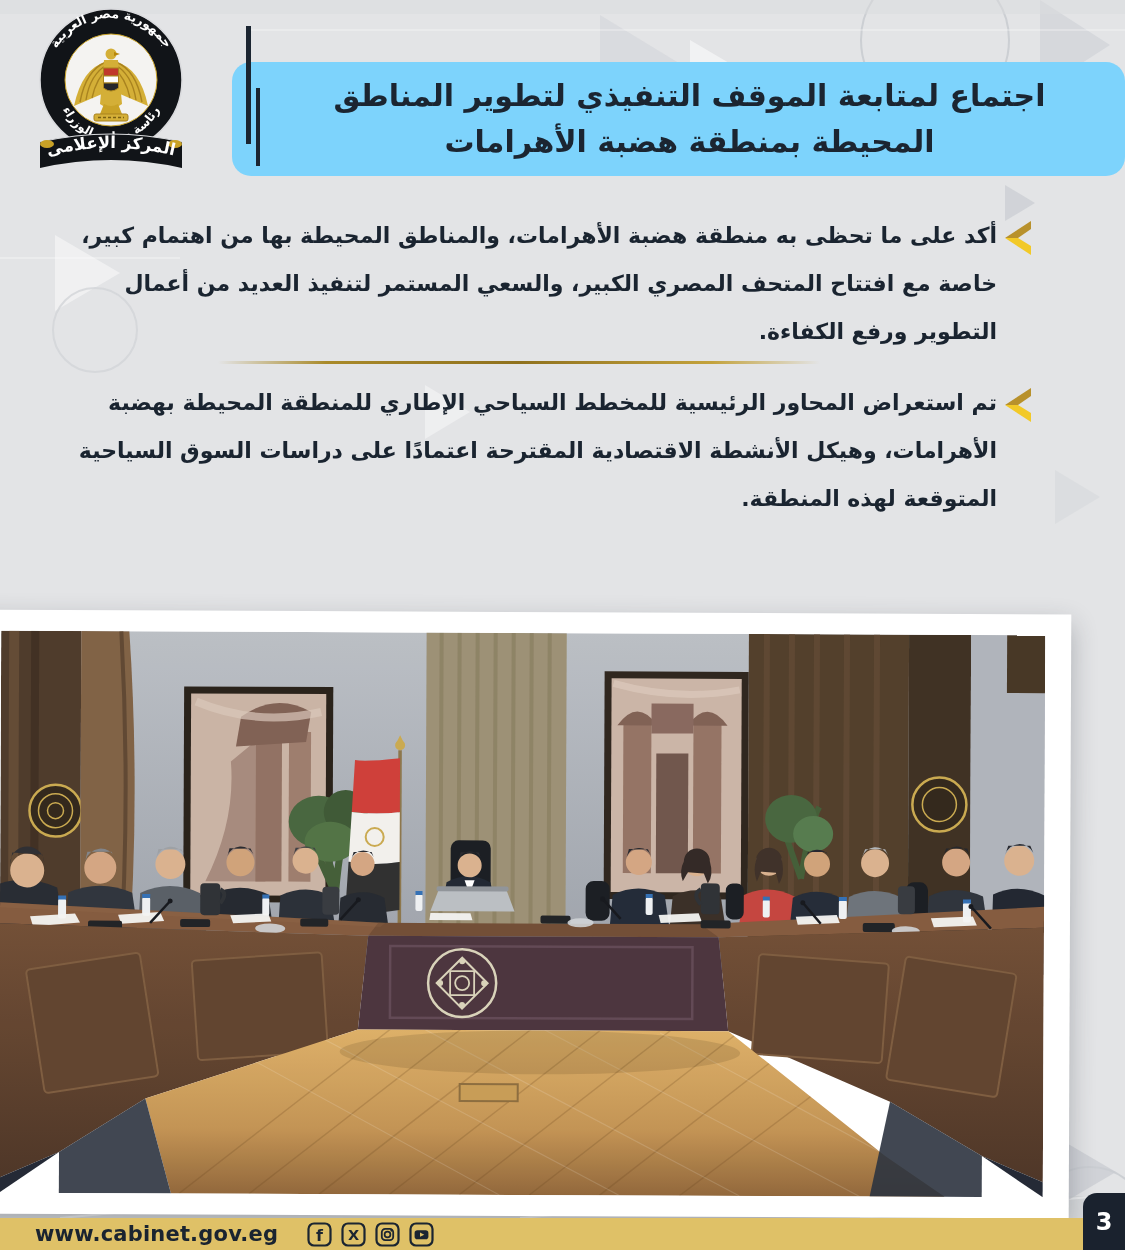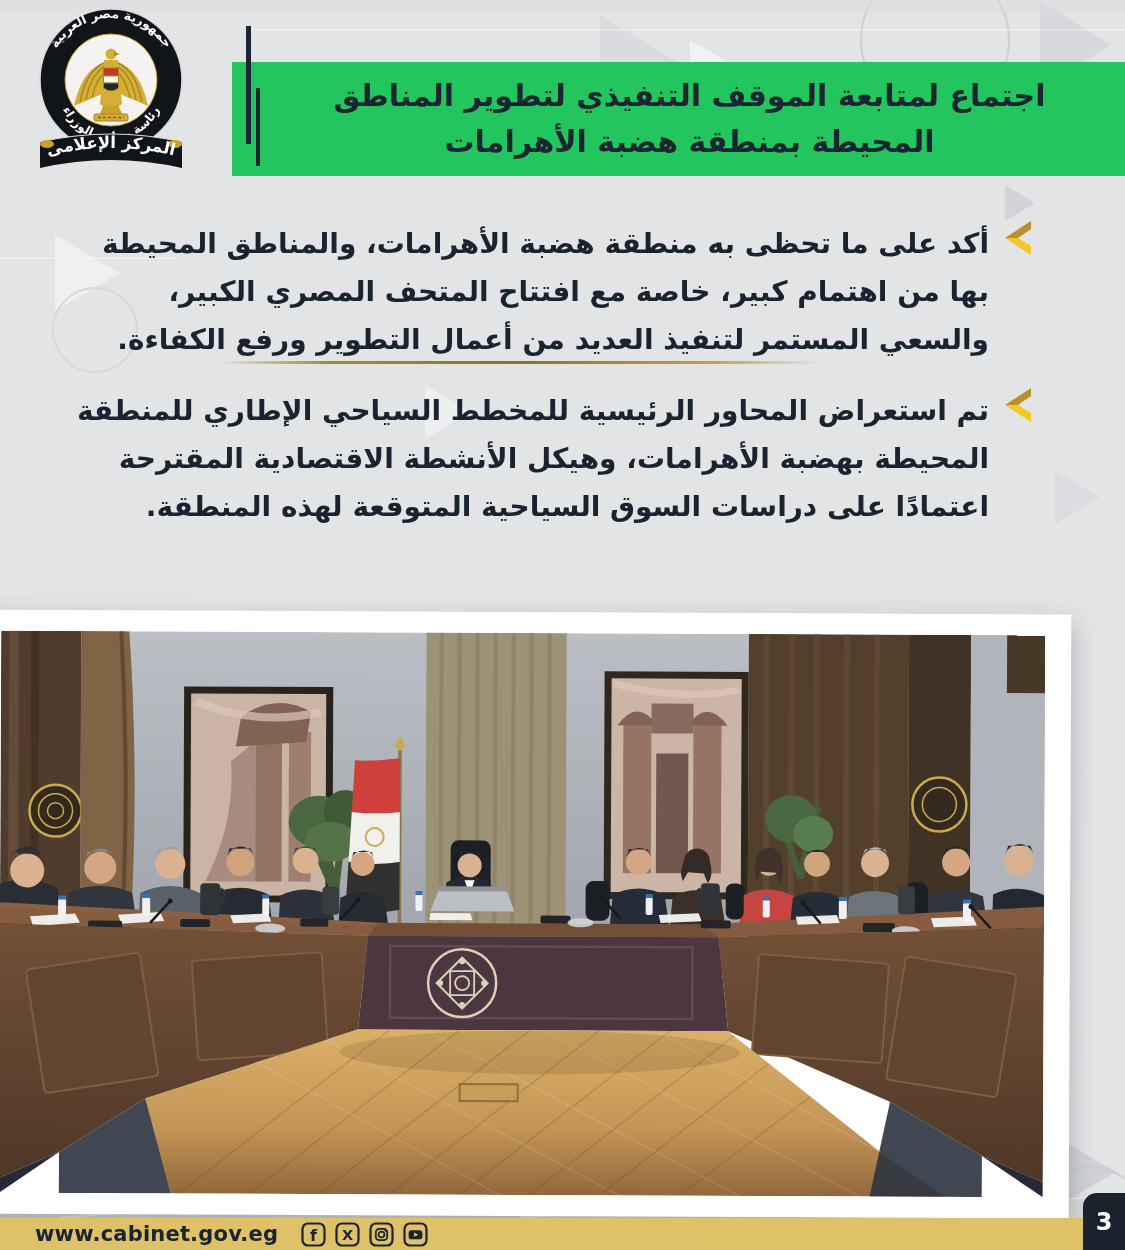--- a/index.html
+++ b/index.html
@@ -6,45 +6,45 @@
   body{width:1125px;height:1250px;position:relative;overflow:hidden;
        background:#e3e4e6;font-family:"DejaVu Sans",sans-serif;}
   .bg-pattern{position:absolute;inset:0;z-index:0;pointer-events:none;}
 
   
   .logo{position:absolute;left:30px;top:6px;width:162px;height:180px;z-index:2;}
 
   
   .deco-line-a{position:absolute;left:246px;top:26px;width:5px;height:118px;background:#1b2531;z-index:3;}
   .deco-line-b{position:absolute;left:256px;top:88px;width:4px;height:78px;background:#1b2531;z-index:3;}
-  .title-bar{position:absolute;left:232px;top:62px;width:893px;height:114px;background:#22c55e;
+  .title-bar{position:absolute;left:232px;top:62px;width:893px;height:114px;background:#7dd3fc;
              z-index:2;display:flex;align-items:center;justify-content:center;
-             padding:0 48px 0 70px;box-sizing:border-box;}
+             padding:0 48px 0 70px;box-sizing:border-box;border-radius:19px;}
   .title-bar span{direction:rtl;text-align:center;color:#1b2531;font-weight:bold;
                   font-size:30px;line-height:1.55;}
 
   
   .bullet{position:absolute;left:55px;width:978px;direction:rtl;display:flex;z-index:2;}
   .bullet .chev{flex:0 0 30px;margin-left:6px;margin-top:8px;}
-  .bullet p{margin:8px;color:#1a2430;font-weight:bold;font-size:28px;line-height:48px;text-align:right;}
+  .bullet p{margin:0;color:#1a2430;font-weight:bold;font-size:22px;line-height:48px;text-align:right;}
   .bullet-1{top:212px;}
   .bullet-2{top:379px;}
   .separator{position:absolute;left:218px;top:361px;width:602px;height:3px;z-index:2;
              background:linear-gradient(90deg,rgba(169,138,42,0) 0%,#a98a2a 18%,#8f711e 50%,#c3a23c 82%,rgba(169,138,42,0) 100%);}
 
   
   .photo-card{position:absolute;left:-34px;top:612px;width:1104px;height:604px;background:#ffffff;
               padding:21px 26px 21px 34px;box-sizing:border-box;z-index:2;
               transform:rotate(.25deg);box-shadow:0 10px 26px rgba(40,45,55,.30);}
   .photo-card svg{display:block;width:100%;height:100%;}
 
   
   .footer-bar{position:absolute;left:0;top:1218px;width:1125px;height:32px;background:#dfc167;z-index:3;
               display:flex;align-items:center;gap:9px;padding-left:35px;box-sizing:border-box;}
-  .footer-url{color:#1a2430;font-weight:bold;font-size:21px;letter-spacing:.2px;margin-right:14px;}
+  .footer-url{color:#1a2430;font-weight:bold;font-size:21px;letter-spacing:.2px;margin-right:20px;}
   .soc{width:25px;height:25px;display:block;}
 
   .page-num{position:absolute;right:0;top:1193px;width:42px;height:57px;background:#1a222e;
             border-radius:14px 0 0 0;z-index:4;display:flex;align-items:center;justify-content:center;
             color:#fff;font-size:24px;font-weight:bold;}
 </style>
 </head>
 <body>
 
 <svg class="bg-pattern" width="1125" height="1250" viewBox="0 0 1125 1250">

